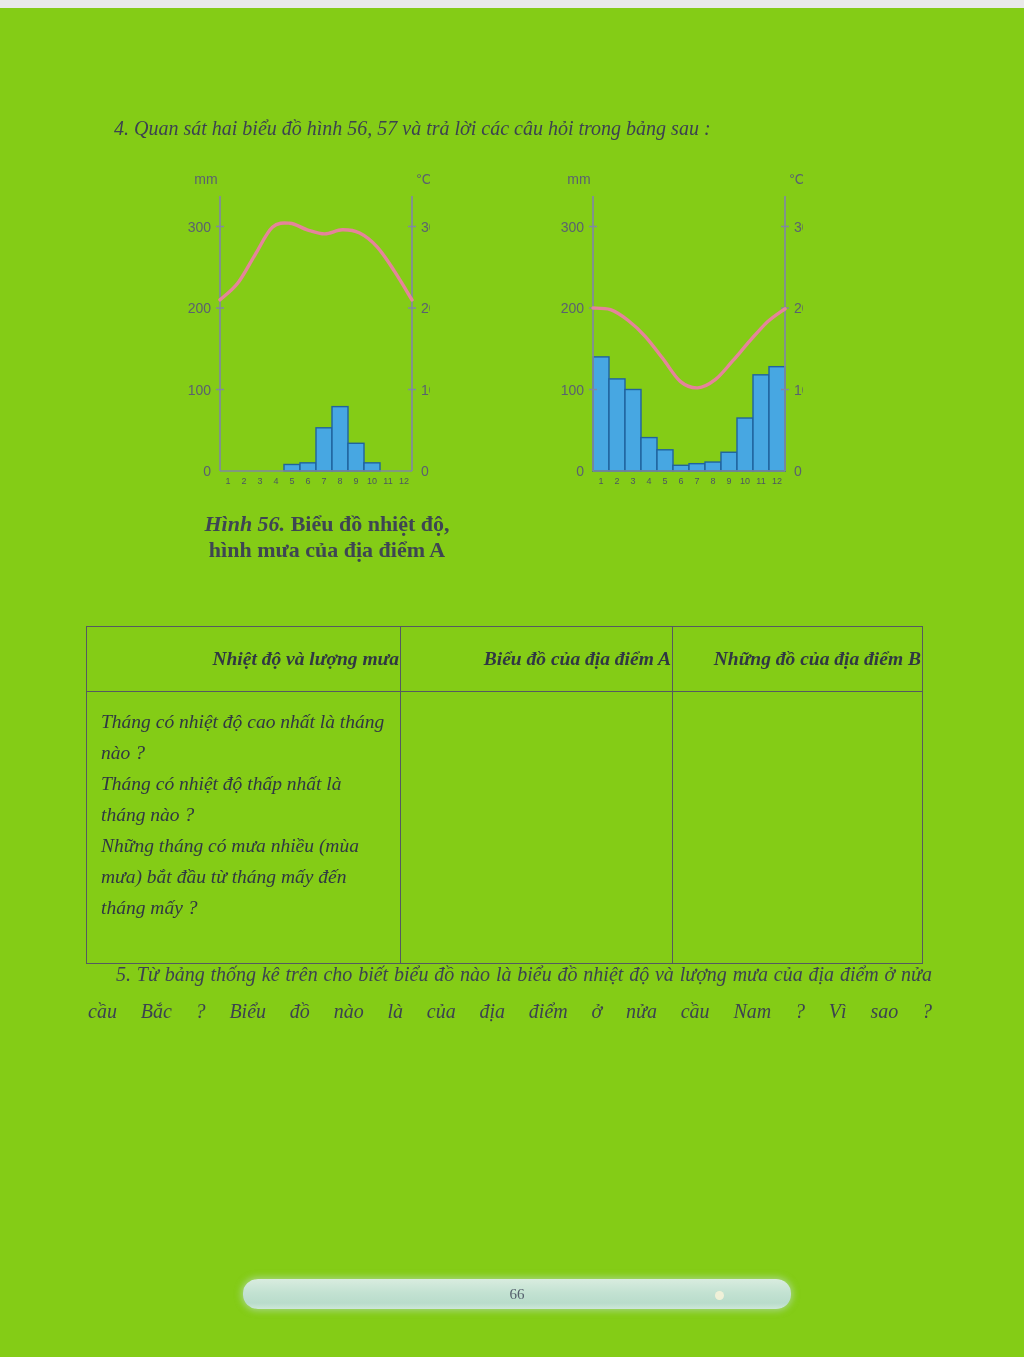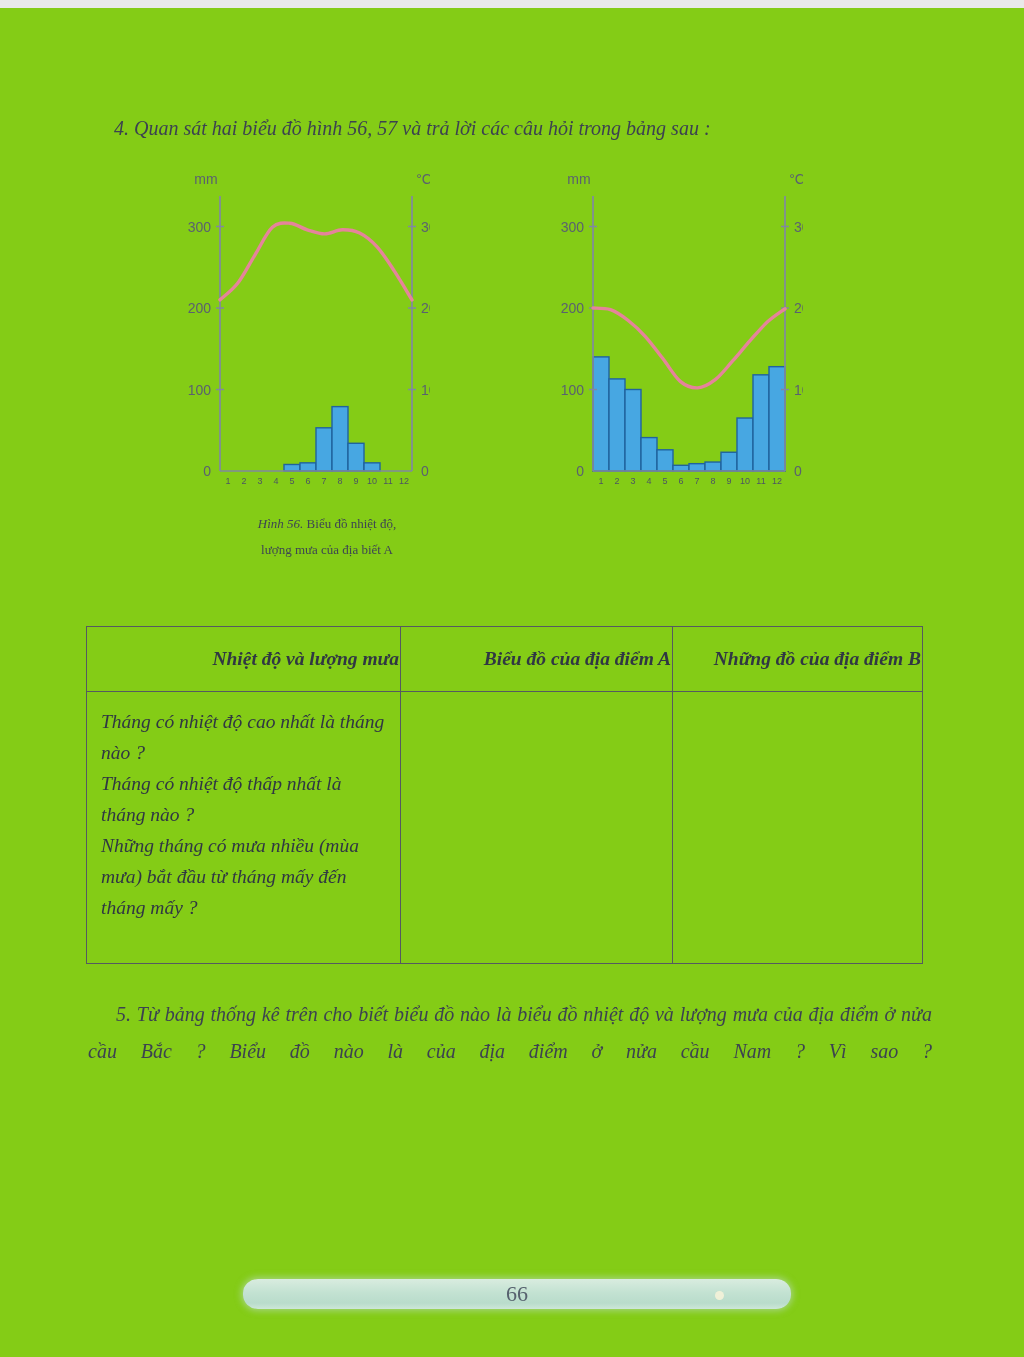--- a/index.html
+++ b/index.html
@@ -14,35 +14,36 @@
   }
   
   .exercise{
     position:absolute;
     font-style:italic;
     font-size:20px;
     line-height:37px;
     color:#3c4250;
   }
   .exercise-4{left:90px;top:82px;width:800px;text-indent:24px;}
-  .exercise-5{left:88px;top:968px;width:844px;text-align:justify;text-indent:28px;}
+  .exercise-5{left:88px;top:928px;width:844px;text-align:justify;text-indent:28px;}
   .exercise-5::after{content:"";display:inline-block;width:100%;}
   
   .chart-svg{position:absolute;width:272px;height:335px;}
   .chart-svg-a{left:158px;top:158px;}
   .chart-svg-b{left:531px;top:158px;}
   .chart-svg svg{display:block;width:100%;height:100%;}
   .chart-svg text{font-family:"Liberation Sans", sans-serif;}
   .caption{
     position:absolute;
     width:330px;
     text-align:center;
-    font-size:13px;
+    font-size:22px;
     line-height:26px;
     color:#3e4553;
+    font-weight:bold;
   }
   .caption-a{left:162px;top:503px;}
   .caption-b{left:533px;top:503px;}
   .caption .fig-label{font-style:italic;}
   
   .q-table{
     position:absolute;
     left:86px;top:618px;
     width:836px;height:323px;
     border-collapse:collapse;
@@ -75,21 +76,21 @@
   .footer-bar{
     position:absolute;
     left:243px;top:1271px;
     width:548px;height:30px;
     border-radius:15px/14px;
     background:linear-gradient(180deg,#d9ecdf 0%,#c3e2d2 45%,#b9dccb 80%,#cde7d8 100%);
     box-shadow:0 0 6px 2px rgba(190,220,205,.55);
     display:flex;align-items:center;justify-content:center;
   }
   .footer-bar .page-num{
-    font-size:22px;
+    font-size:15px;
     color:#56616e;
     font-family:"Liberation Serif", serif;
   }
   .footer-speck{
     position:absolute;left:715px;top:1283px;width:9px;height:9px;border-radius:50%;
     background:#f4f2d8;opacity:.9;
   }
 </style>
 </head>
 <body>
@@ -205,21 +206,21 @@
           <text x="214.00" y="318" text-anchor="middle">10</text>
           <text x="230.00" y="318" text-anchor="middle">11</text>
           <text x="246.00" y="318" text-anchor="middle">12</text>
         </g>
         <path d="M62,142 C64.9090909090909,142.27166666666668 73.63636363636364,141.5925 79.45454545454545,143.63 C85.27272727272727,145.6675 91.0909090909091,149.7425 96.9090909090909,154.225 C102.72727272727272,158.70749999999998 108.54545454545456,164.14083333333335 114.36363636363637,170.525 C120.18181818181819,176.90916666666666 126,185.05916666666664 131.8181818181818,192.52999999999997 C137.63636363636363,200.0008333333333 143.45454545454544,210.45999999999998 149.27272727272725,215.35 C155.09090909090907,220.24 160.90909090909093,222.14166666666668 166.72727272727275,221.87 C172.54545454545456,221.59833333333333 178.36363636363637,218.2025 184.1818181818182,213.72 C190,209.2375 195.8181818181818,201.495 201.63636363636363,194.975 C207.45454545454544,188.45499999999998 213.27272727272728,181.12 219.0909090909091,174.6 C224.9090909090909,168.07999999999998 230.72727272727272,161.15249999999997 236.54545454545453,155.855 C242.36363636363635,150.5575 251.0909090909091,144.98833333333334 254,142.815" fill="none" stroke="#e5849b" stroke-width="3.4" stroke-linecap="round"></path>
       </svg>
     </div>
 
   <div class="caption caption-a">
     <span class="fig-label">Hình 56.</span><span> Biểu đồ nhiệt độ,</span><br>
-    <span>lượng mưa của địa biết A</span>
+    <span>hình mưa của địa điểm A</span>
   </div>
 
 
   <table class="q-table">
     <colgroup>
       <col class="col-questions">
         <col class="col-a">
         <col class="col-b">
     </colgroup>
     <thead>

